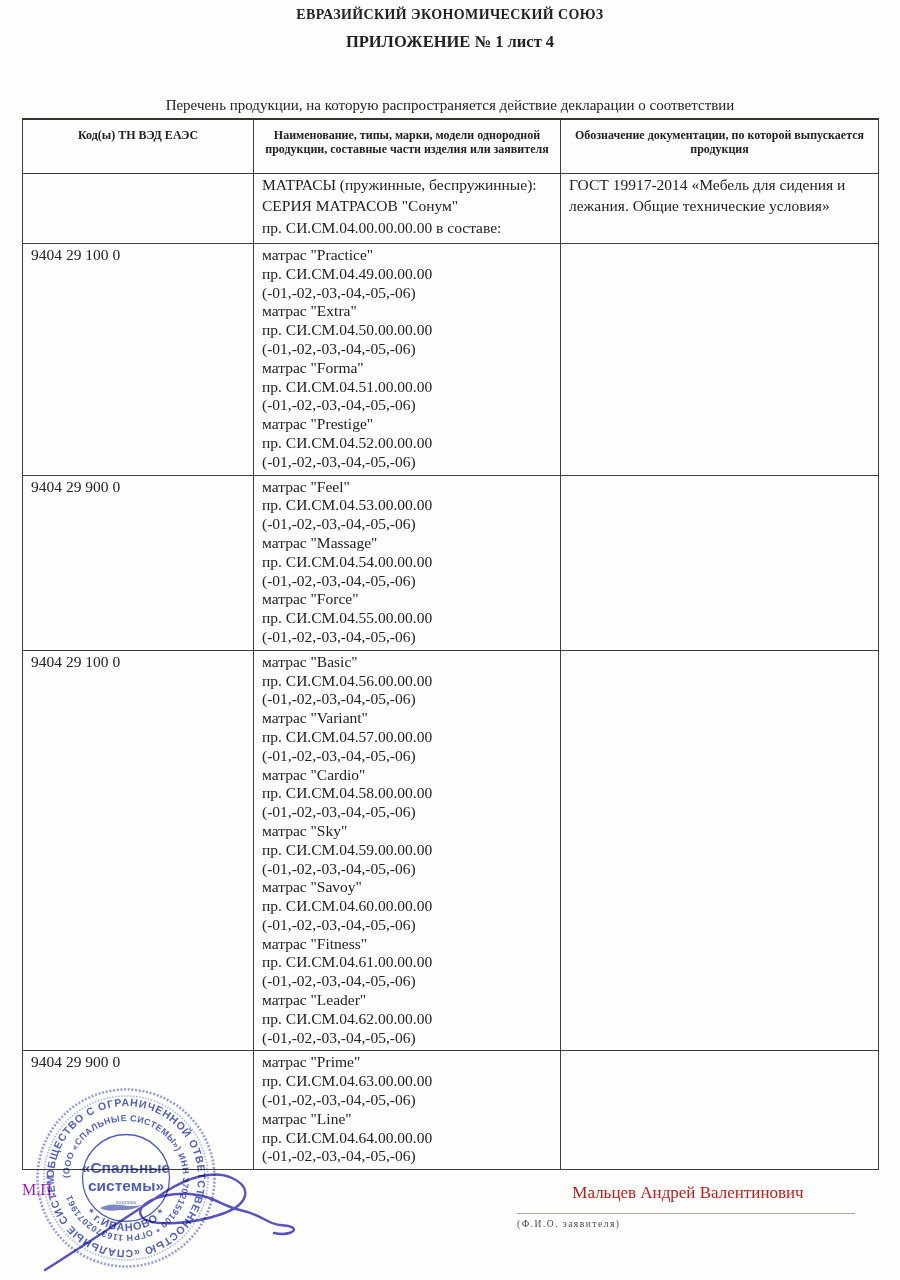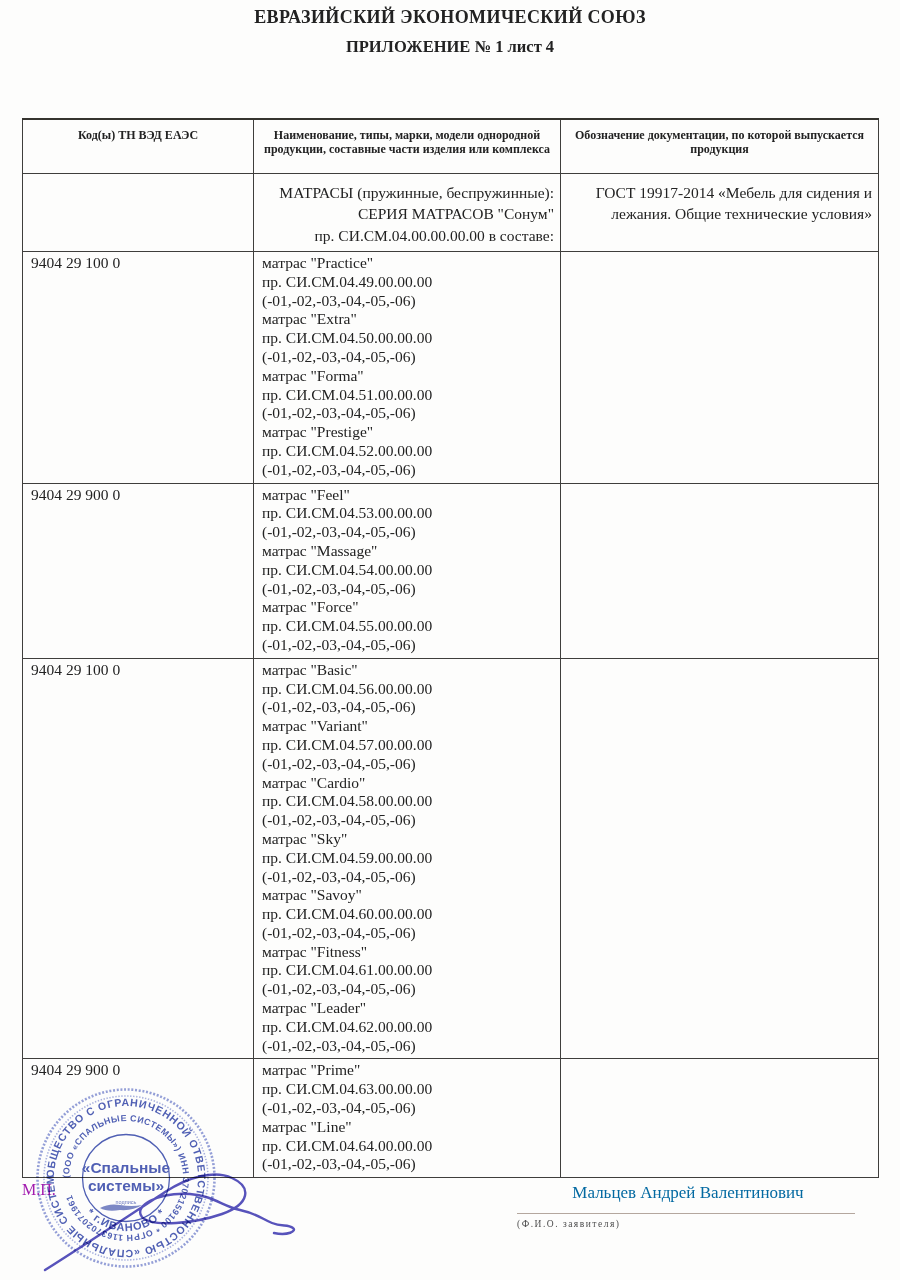--- a/index.html
+++ b/index.html
@@ -4,74 +4,75 @@
 <style>
   html,body { margin:0; padding:0; background:#9a9a9a; }
   .page {
     position:relative; width:900px; height:1280px; margin:0 auto;
     background:#fdfdfc; overflow:hidden;
     font-family:"Liberation Serif", serif; color:#222;
   }
 
   
   .doc-header { position:absolute; top:7px; left:0; width:100%; text-align:center; font-weight:bold; }
-  .hline1 { font-size:18px; letter-spacing:0.4px; }
+  .hline1 { font-size:14px; letter-spacing:0.4px; }
   .hline2 { font-size:16.5px; margin-top:9px; }
   .hline3 { font-size:17.5px; margin-top:8px; letter-spacing:0.2px; }
   .subtitle { position:absolute; top:97px; left:0; width:100%; text-align:center; font-size:15px; font-weight:normal; }
 
   
   table.main { position:absolute; top:118px; left:22px; width:856px; border-collapse:collapse; table-layout:fixed; }
   table.main col.c1 { width:231px; }
   table.main col.c2 { width:307px; }
   table.main col.c3 { width:318px; }
   table.main th, table.main td { border:1px solid #3f3e3c; background:transparent; }
   table.main thead th { border-top:2px solid #35342f; }
   table.main th {
     font-size:12px; font-weight:bold; vertical-align:top;
     padding:8px 9px 6px; line-height:14px; height:54px; box-sizing:border-box;
   }
   table.main td {
     vertical-align:top; font-size:15.5px; line-height:18.8px;
     padding:2px 6px 3px 8px;
   }
-  tr.series-row td { line-height:21.5px; padding-top:8px; padding-bottom:5px;text-align:right; }
+  tr.series-row td { line-height:21.5px; padding-top:0; padding-bottom:5px; }
   td.doc-cell { line-height:22.5px; padding-left:9px; padding-right:10px;margin-left:8px; }
 
   
   .mp-mark { position:absolute; left:22px; top:1181px; font-size:16px; color:#a21caf; }
-  .applicant-name { position:absolute; left:520px; top:1183px; width:336px; text-align:center; font-size:17px; color:#0369a1; }
+  .applicant-name { position:absolute; left:520px; top:1183px; width:336px; text-align:center; font-size:17px; color:#b91c1c; }
   .sign-line { position:absolute; left:517px; top:1213px; width:338px; height:0; border-top:1.5px solid #b4a79e; }
   .applicant-caption { position:absolute; left:517px; top:1219px; width:338px; text-align:left; font-size:9.5px; letter-spacing:1.5px; color:#4d4d4d; }
 
   
   .stamp-svg { position:absolute; left:31px; top:1083px; width:190px; height:190px; mix-blend-mode:multiply; opacity:0.9; }
   .stamp-svg text { font-family:"Liberation Sans", sans-serif; }
   .signature-svg { position:absolute; left:0; top:1120px; width:500px; height:160px; mix-blend-mode:multiply; opacity:0.92; }
 </style>
 </head>
 <body>
 
 <div class="page">
 
   <div class="doc-header">
     <div class="hline1">ЕВРАЗИЙСКИЙ ЭКОНОМИЧЕСКИЙ СОЮЗ</div>
     <div class="hline2">ПРИЛОЖЕНИЕ № 1 лист 4</div>
   </div>
+  <div class="subtitle">Перечень продукции, на которую распространяется действие декларации о соответствии</div>
 
   <table class="main">
     <colgroup>
         <col class="c1">
         <col class="c2">
         <col class="c3">
       </colgroup>
     <thead>
       <tr>
         <th>Код(ы) ТН ВЭД ЕАЭС</th>
-        <th>Наименование, типы, марки, модели однородной продукции, составные части изделия или комплекса</th>
+        <th>Наименование, типы, марки, модели однородной продукции, составные части изделия или заявителя</th>
         <th>Обозначение документации, по которой выпускается продукция</th>
       </tr>
     </thead>
     <tbody>
         <tr class="series-row">
           <td></td>
           <td>
             <div>МАТРАСЫ (пружинные, беспружинные):</div>
             <div>СЕРИЯ МАТРАСОВ "Сонум"</div>
             <div>пр. СИ.СМ.04.00.00.00.00 в составе:</div>

